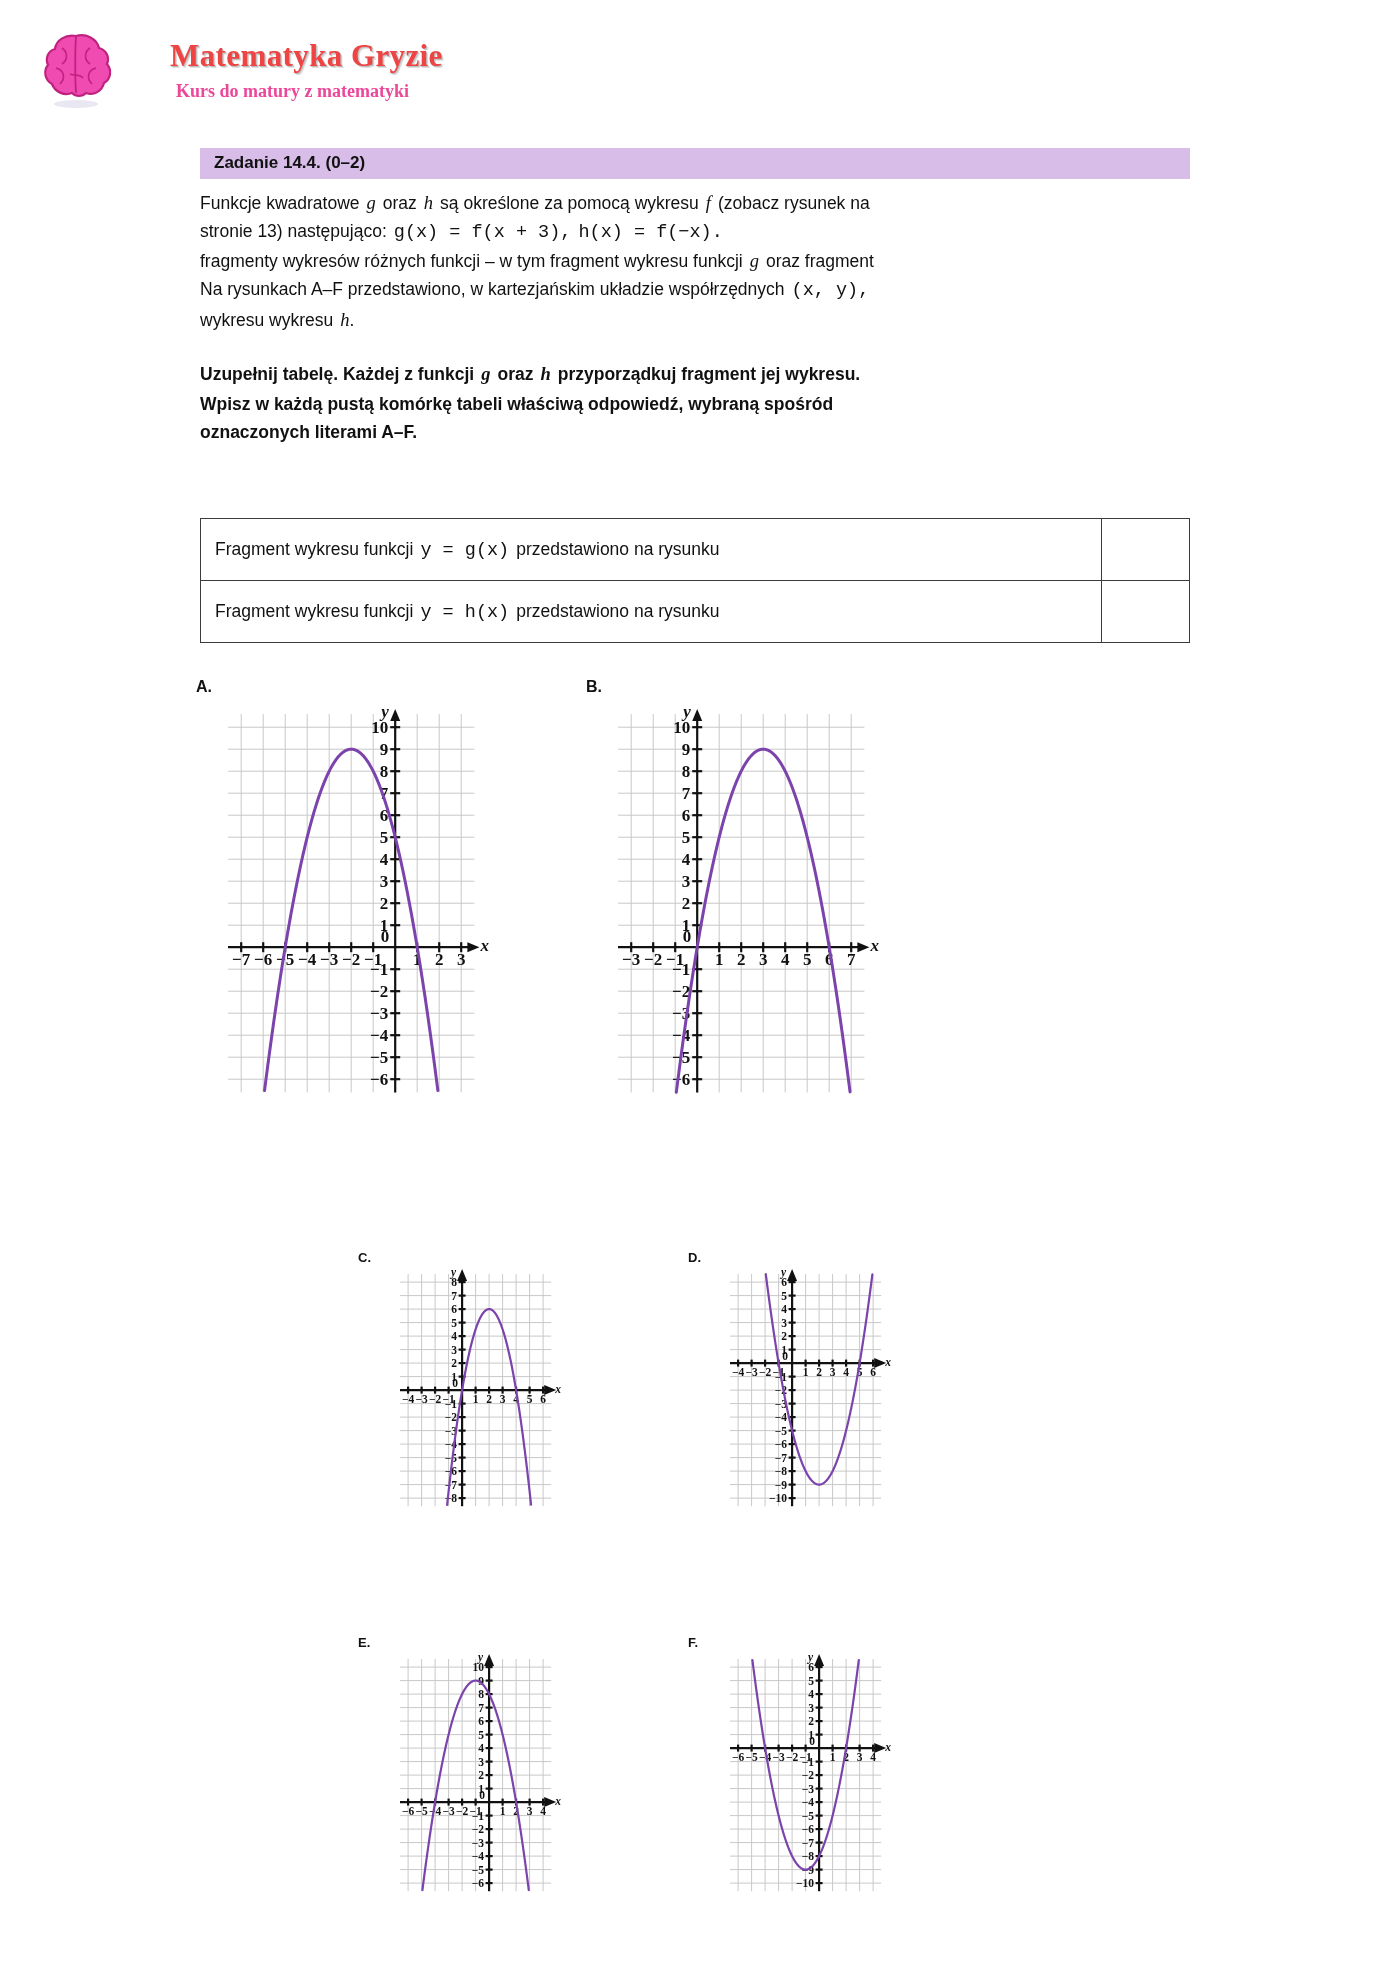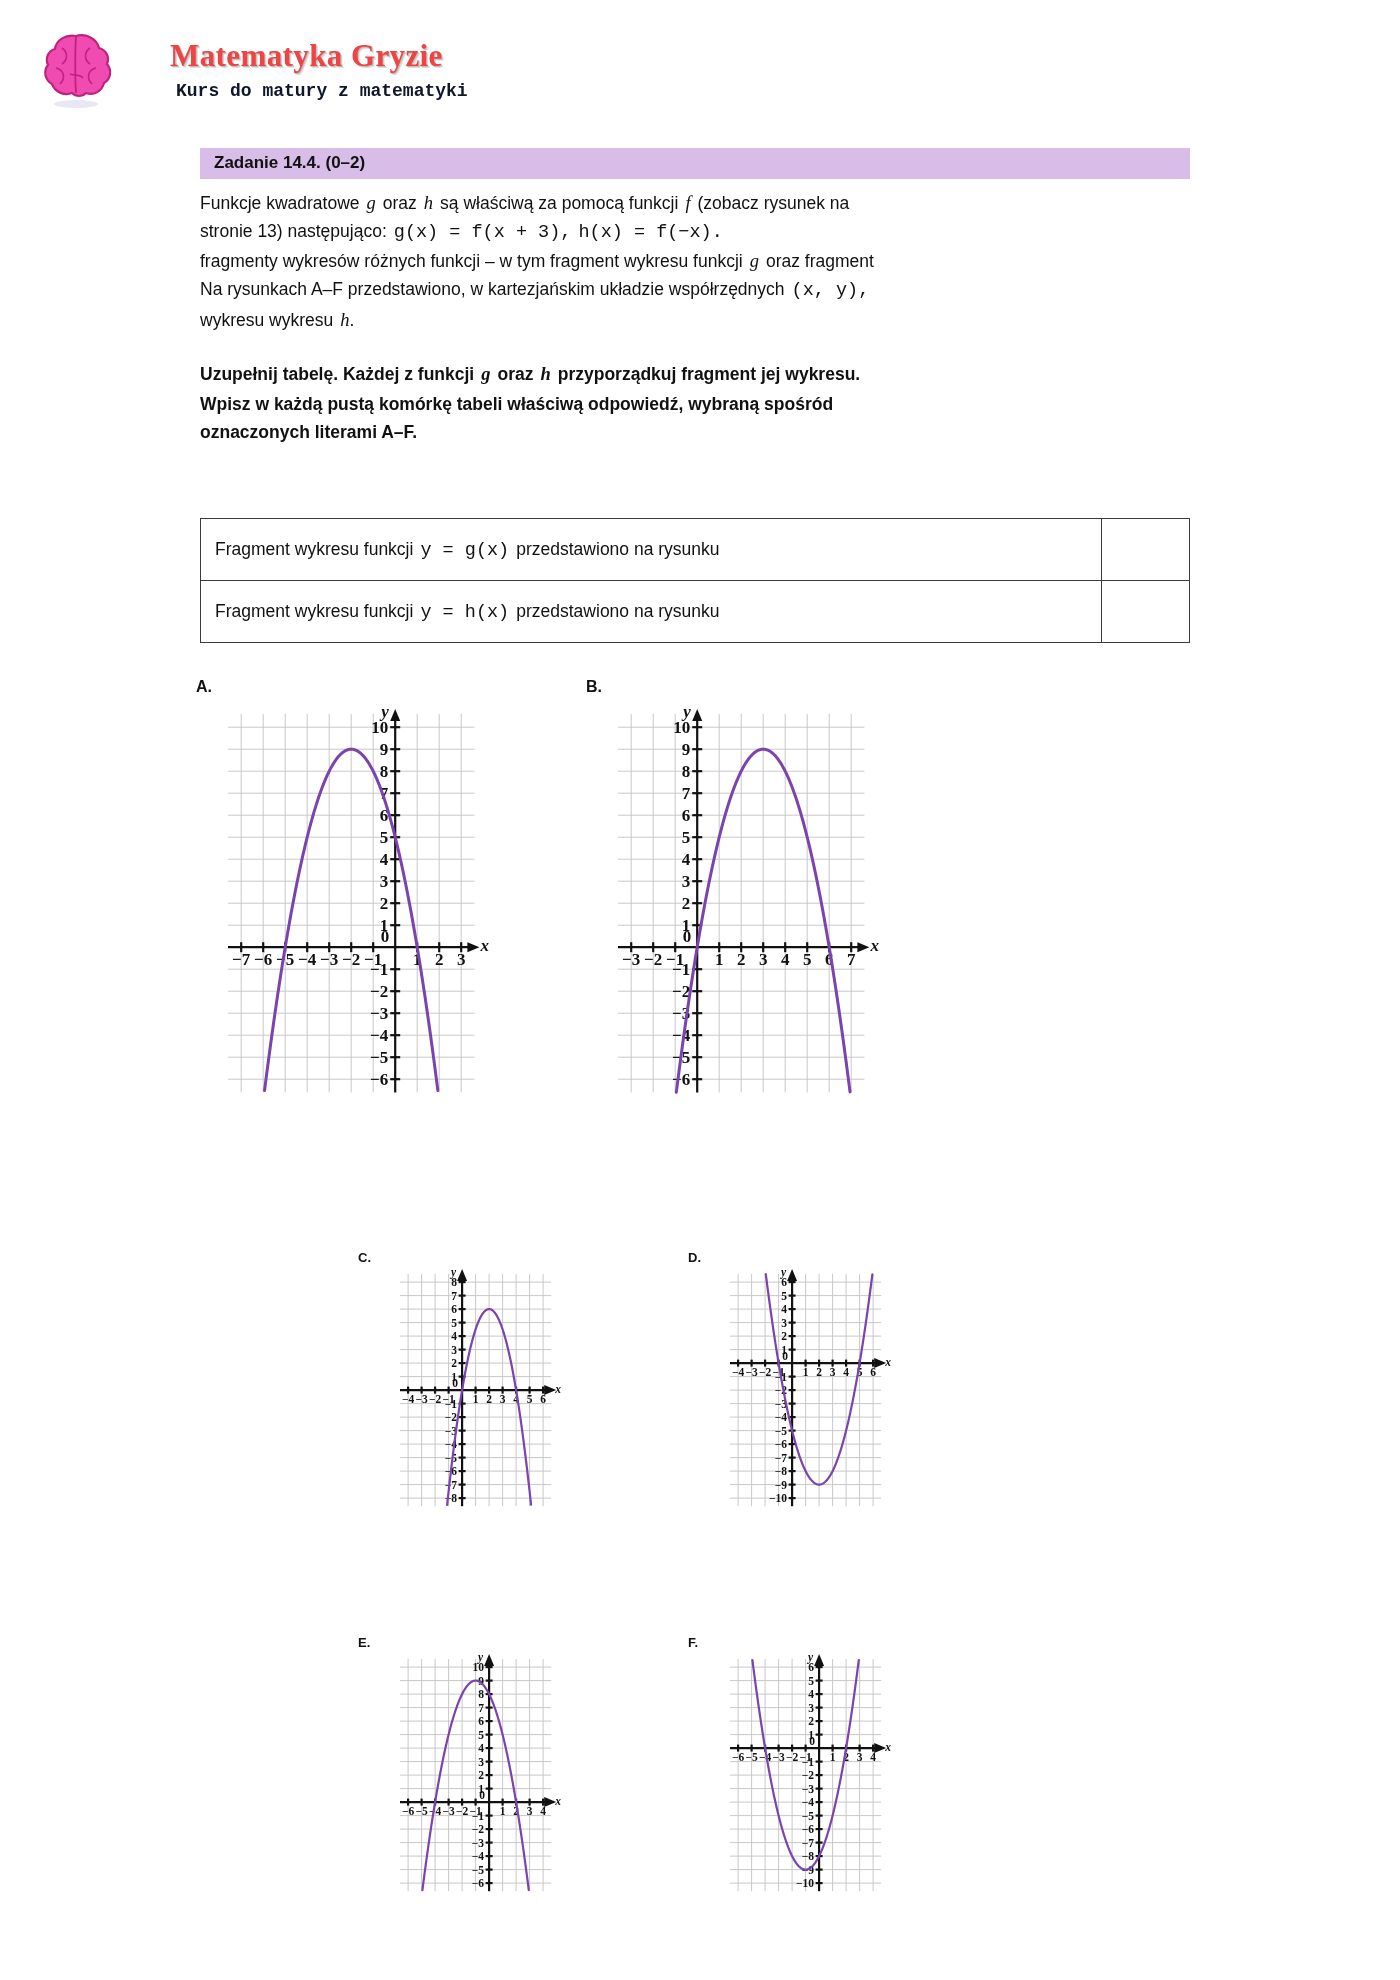--- a/index.html
+++ b/index.html
@@ -17,22 +17,22 @@
   .brand-logo { position:absolute; left:36px; top:30px; width:80px; height:82px; }
   .brand-text { position:absolute; left:170px; top:38px; }
   .brand-title {
     font-family:Liberation Serif, serif;
     font-size:31px; font-weight:700; letter-spacing:.4px;
     color:#ef4444;
     text-shadow:1px 1px 0 #bdbdbd, 2px 2px 0 #dedede;
   }
   .brand-sub {
     margin-top:7px; margin-left:6px;
-    font-family:Liberation Mono, monospace;
-    font-size:18px; font-weight:700; color:#0f172a;
+    font-family:Liberation Serif, serif;
+    font-size:18px; font-weight:700; color:#ec4899;
   }
   
   .task { position:absolute; left:200px; top:148px; width:990px; }
   .task-badge {
     background:#d7bde8; color:#111;
     font-weight:700; font-size:17px;
     padding:5px 6px 6px 14px;
     width:990px;
   }
   .task-body { font-size:17.5px; line-height:1.55; margin-top:10px; color:#111; }
@@ -90,21 +90,21 @@
   <div class="brand-text">
     <div class="brand-title">Matematyka Gryzie</div>
     <div class="brand-sub">Kurs do matury z matematyki</div>
   </div>
 </div>
 
 <div class="task">
   <div class="task-badge">Zadanie 14.4. (0–2)</div>
   <div class="task-body">
     <p>
-      <span>Funkcje kwadratowe</span><span class="sp"></span><span class="mi">g</span><span class="sp"></span><span>oraz</span><span class="sp"></span><span class="mi">h</span><span class="sp"></span><span>są właściwą za pomocą funkcji</span><span class="sp"></span><span class="mi">f</span><span class="sp"></span><span>(zobacz rysunek na</span>
+      <span>Funkcje kwadratowe</span><span class="sp"></span><span class="mi">g</span><span class="sp"></span><span>oraz</span><span class="sp"></span><span class="mi">h</span><span class="sp"></span><span>są określone za pomocą wykresu</span><span class="sp"></span><span class="mi">f</span><span class="sp"></span><span>(zobacz rysunek na</span>
     </p>
     <p>
       <span>stronie 13) następująco:</span><span class="sp"></span><span class="mtxt">g(x) = f(x + 3),</span><span class="sp"></span><span class="mtxt">h(x) = f(−x).</span>
     </p>
     <p>
       <span>fragmenty wykresów różnych funkcji – w tym fragment wykresu funkcji</span><span class="sp"></span><span class="mi">g</span><span class="sp"></span><span>oraz fragment</span>
     </p>
     <p>
       <span>Na rysunkach A–F przedstawiono, w kartezjańskim układzie współrzędnych</span><span class="sp"></span><span class="mtxt">(x, y),</span>
     </p>

